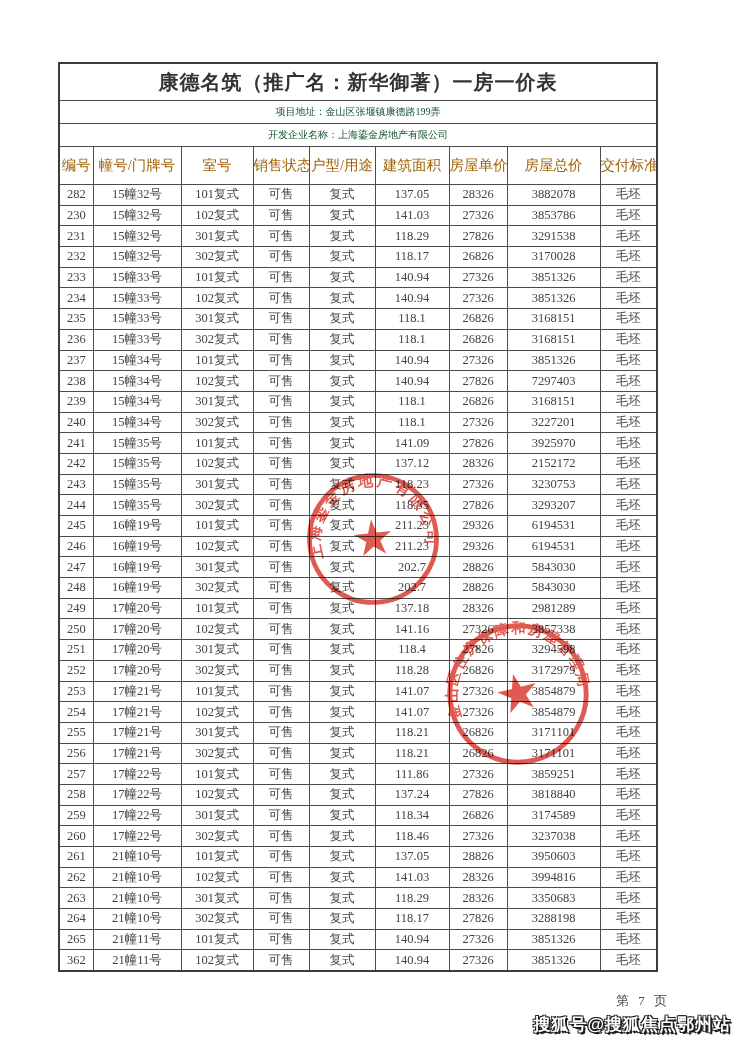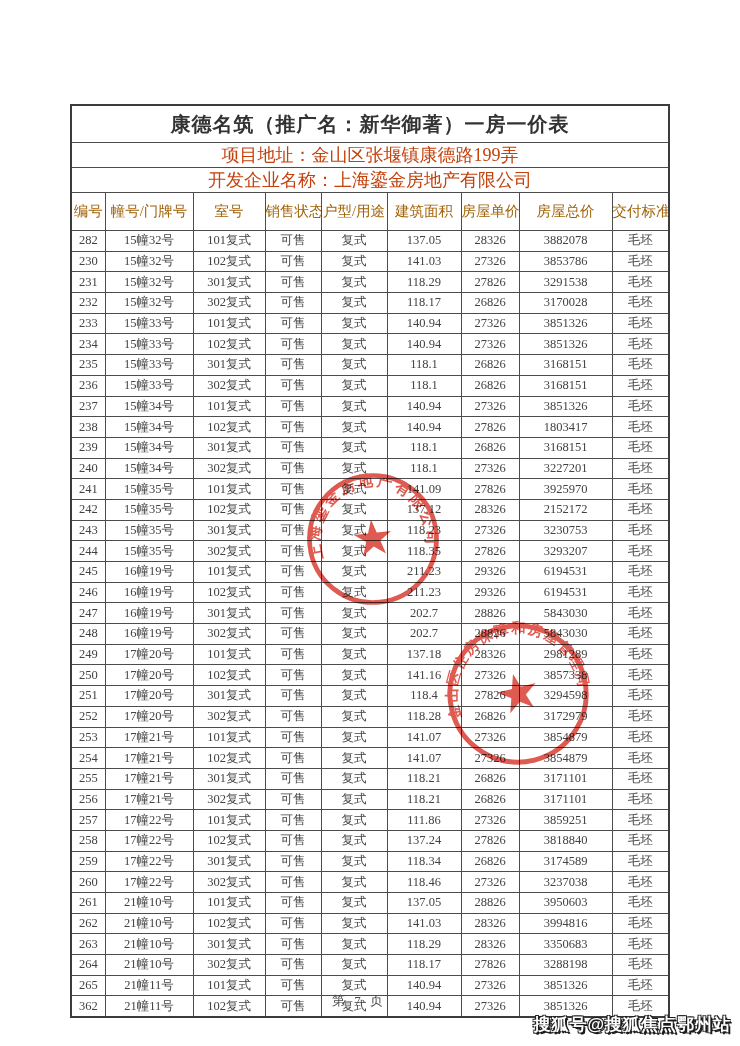--- a/index.html
+++ b/index.html
@@ -8,65 +8,64 @@
     position: relative;
     width: 740px;
     height: 1046px;
     background: #ffffff;
     font-family: "Liberation Serif", "DejaVu Serif", serif;
     color: #3f3f3f;
     overflow: hidden;
   }
   table.price-table {
     position: absolute;
-    left: 70px;
+    left: 58px;
     top: 62px;
     width: 598px;
     border-collapse: collapse;
     table-layout: fixed;
     border: 2px solid #3c3c3c;
-    margin-top: 42px;
   }
   .price-table td, .price-table th {
     border: 1px solid #4c4c4c;
     text-align: center;
     vertical-align: middle;
     padding: 0;
     overflow: hidden;
     white-space: nowrap;
     font-weight: normal;
   }
   tr.title-row td {
     height: 36px;
     font-size: 20px;
     font-weight: bold;
     letter-spacing: 1px;
     color: #333;
   }
   tr.meta-row td {
     height: 22px;
-    font-size: 18px;
-    color: #c2410c;
+    font-size: 10px;
+    color: #14532d;
   }
   tr.header-row th {
     height: 37px;
     font-size: 14.5px;
     color: #a16207;
   }
   tr.data-row td {
     height: 19.7px;
     font-size: 12.5px;
     color: #424242;
   }
   .footer-page {
     position: absolute;
-    left: 60px;
+    left: 72px;
     width: 598px;
     top: 992px;
-    text-align: center;
+    text-align: right;
     font-size: 13px;
     letter-spacing: 3px;
     color: #4a4a4a;
   }
   .watermark {
     position: absolute;
     right: 9px;
     top: 1013px;
     font-family: "Liberation Sans", "DejaVu Sans", sans-serif;
     font-size: 17px;
@@ -227,21 +226,21 @@
           <td>毛坯</td>
         </tr>
         <tr class="data-row">
           <td>238</td>
           <td>15幢34号</td>
           <td>102复式</td>
           <td>可售</td>
           <td>复式</td>
           <td>140.94</td>
           <td>27826</td>
-          <td>1803417</td>
+          <td>7297403</td>
           <td>毛坯</td>
         </tr>
         <tr class="data-row">
           <td>239</td>
           <td>15幢34号</td>
           <td>301复式</td>
           <td>可售</td>
           <td>复式</td>
           <td>118.1</td>
           <td>26826</td>

